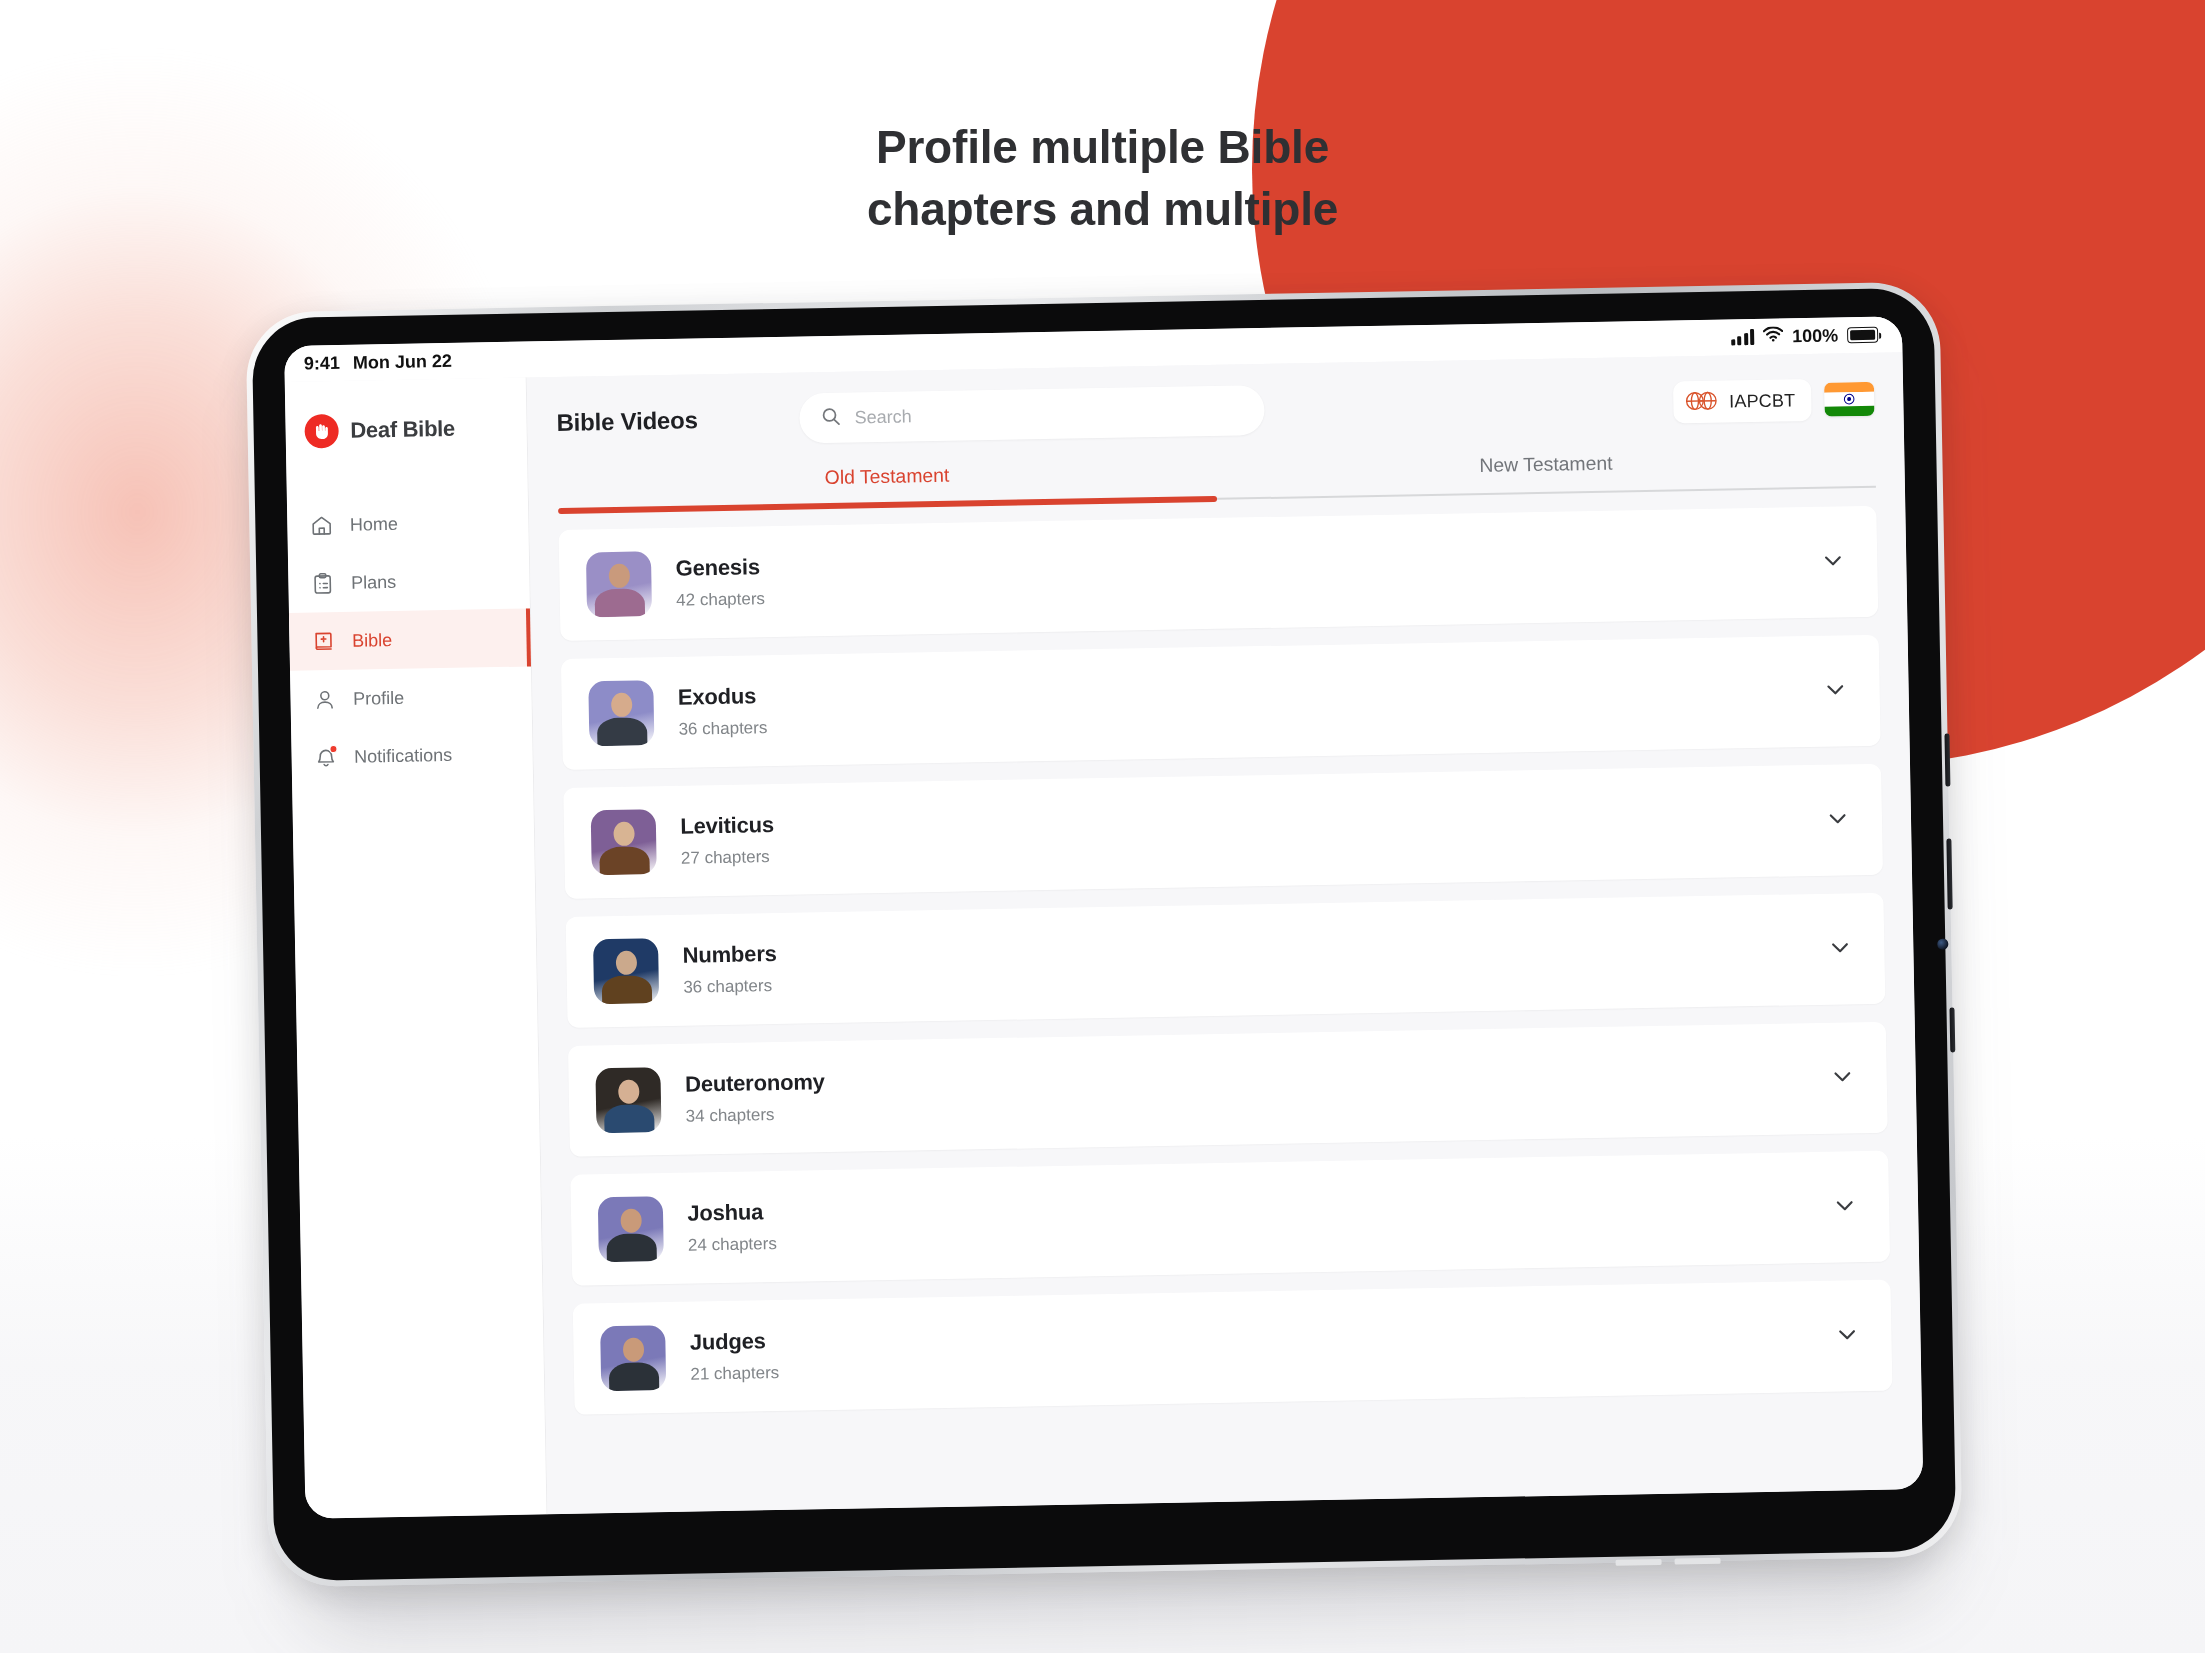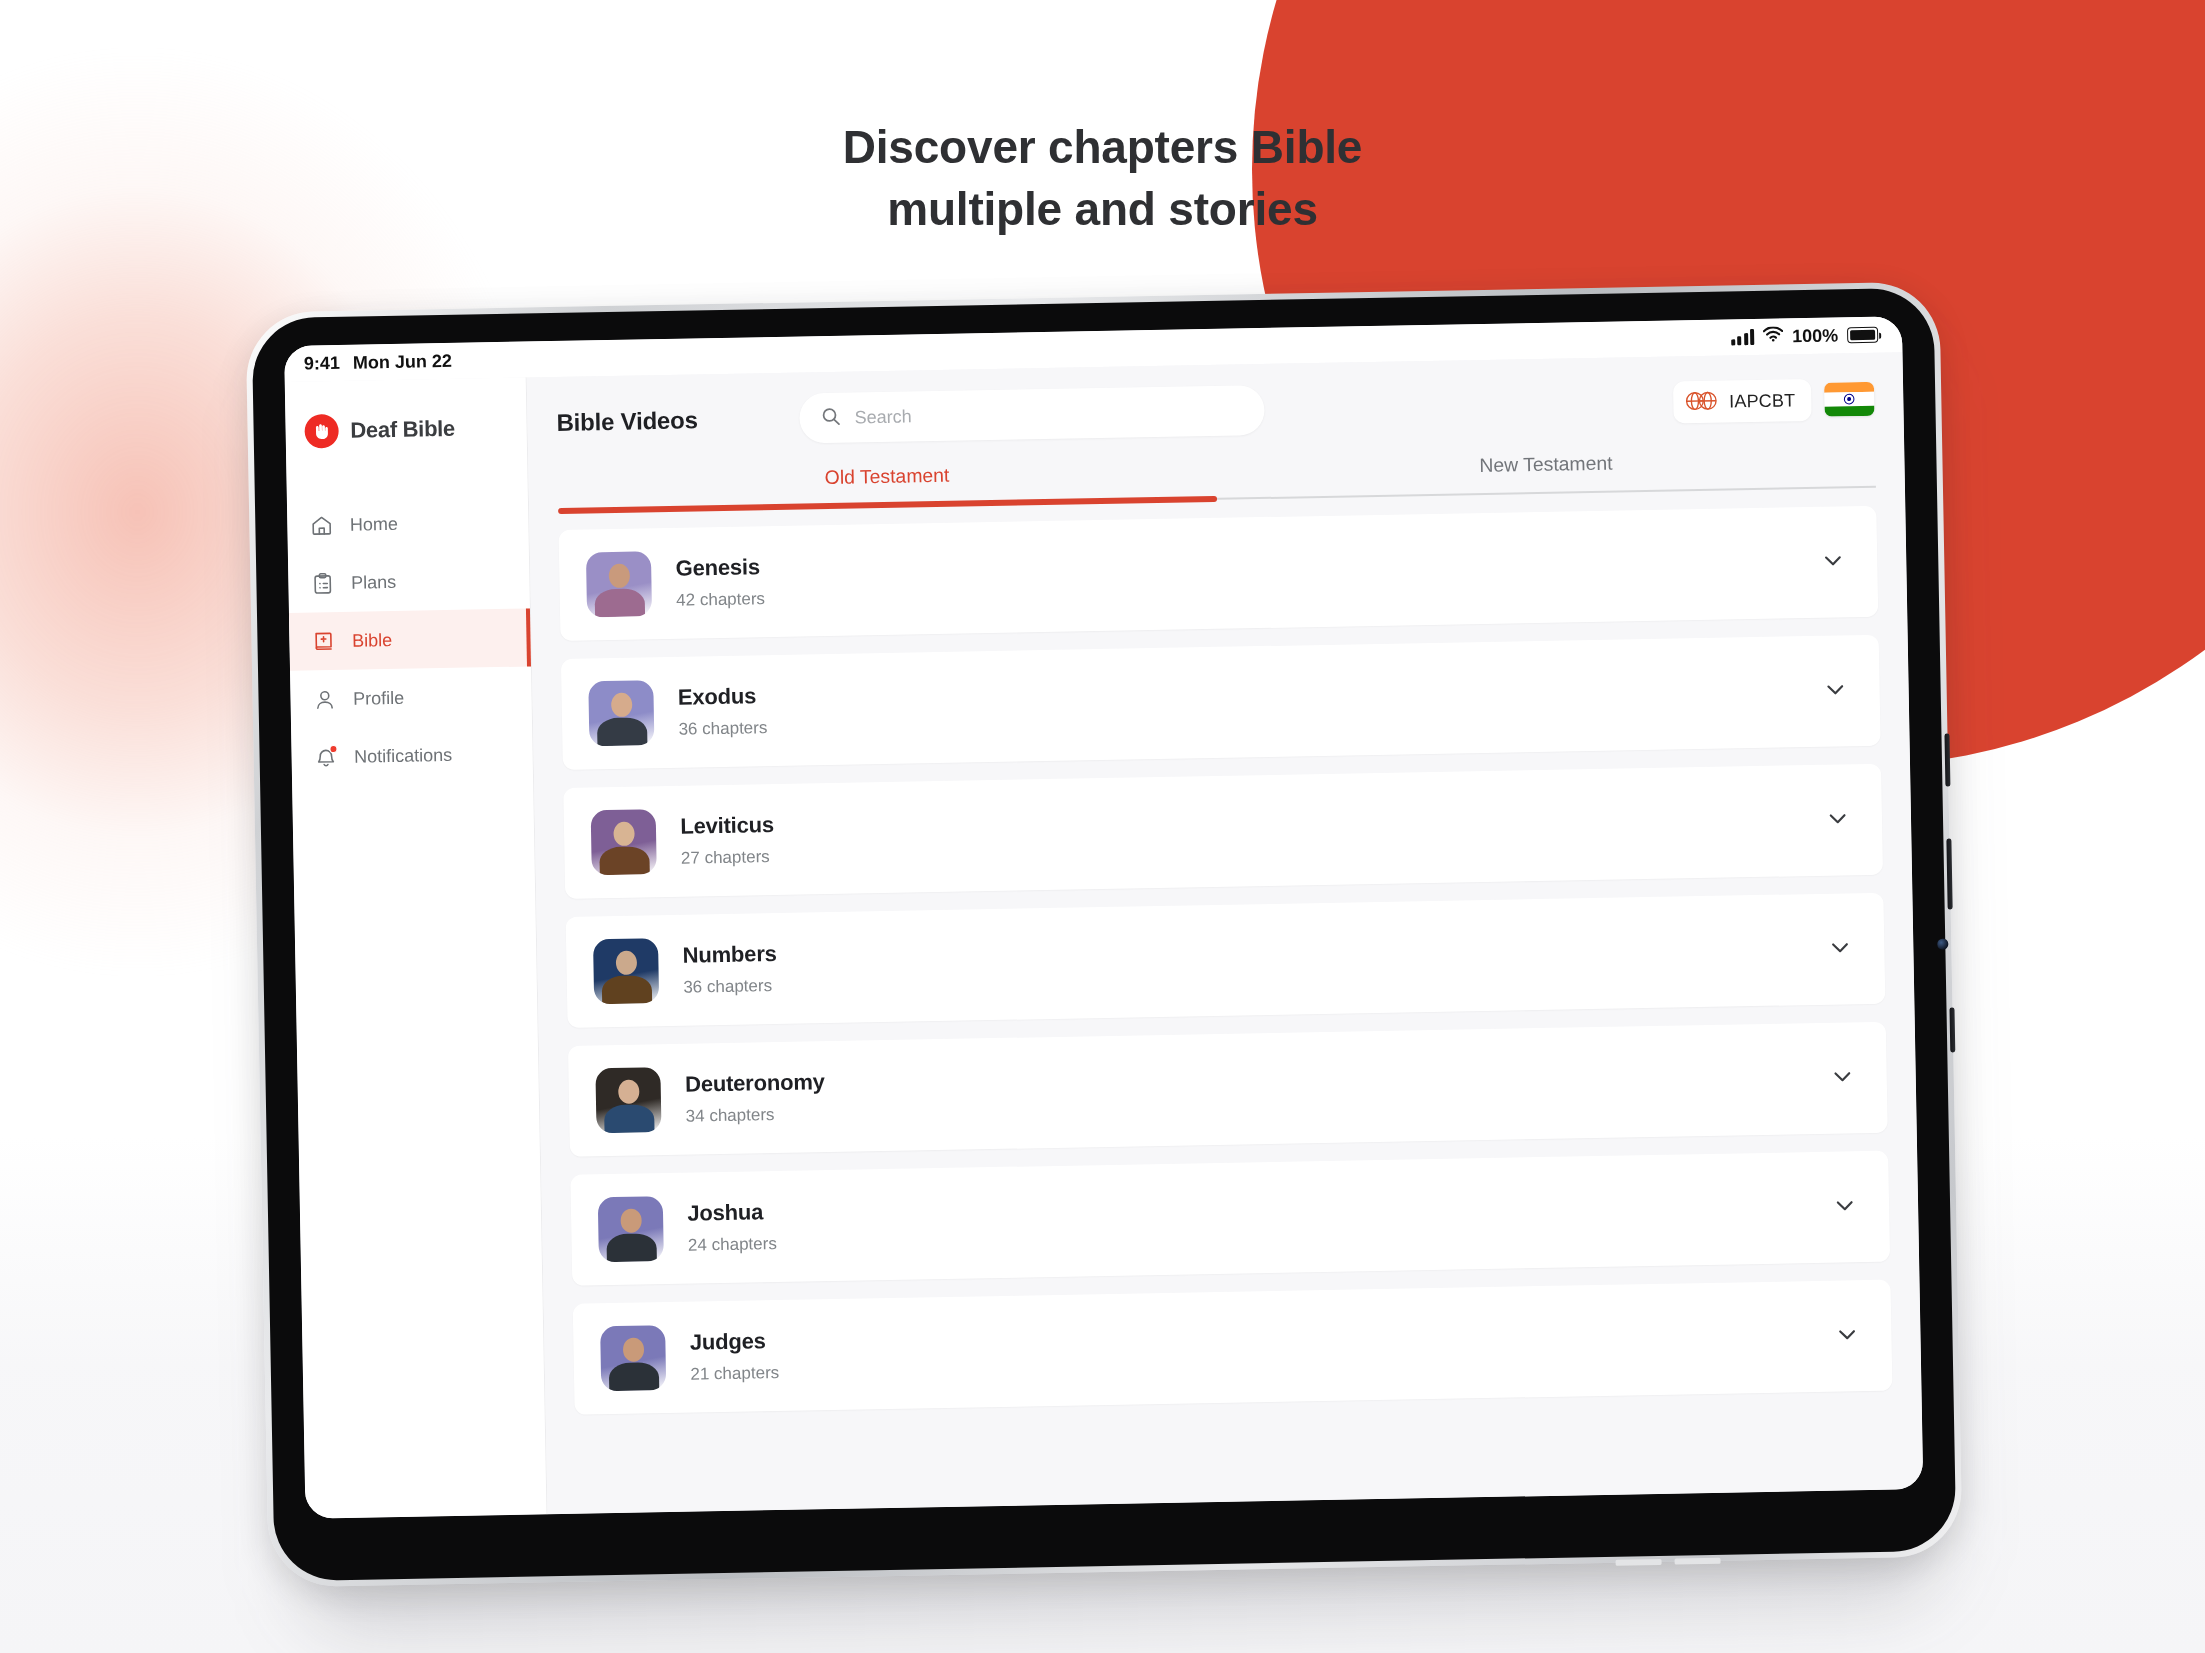--- a/index.html
+++ b/index.html
@@ -242,22 +242,22 @@
   .chev{ margin-left:auto; }
 </style>
 </head>
 <body>
 
 <div class="bg-grey-floor"></div>
 <div class="bg-red-circle"></div>
 <div class="bg-pink-blob"></div>
 
 <div class="headline">
-  <span>Discover chapters Bible</span>
-  <span class="l2">multiple and stories</span>
+  <span>Profile multiple Bible</span>
+  <span class="l2">chapters and multiple</span>
 </div>
 
 <div class="tablet-wrap">
   <div class="tablet-shadow"></div>
   <div class="tablet-metal"></div>
   <div class="tablet-bezel"></div>
 
   <div class="side-btn sb1"></div>
   <div class="side-btn sb2"></div>
   <div class="camera-dot"></div>

